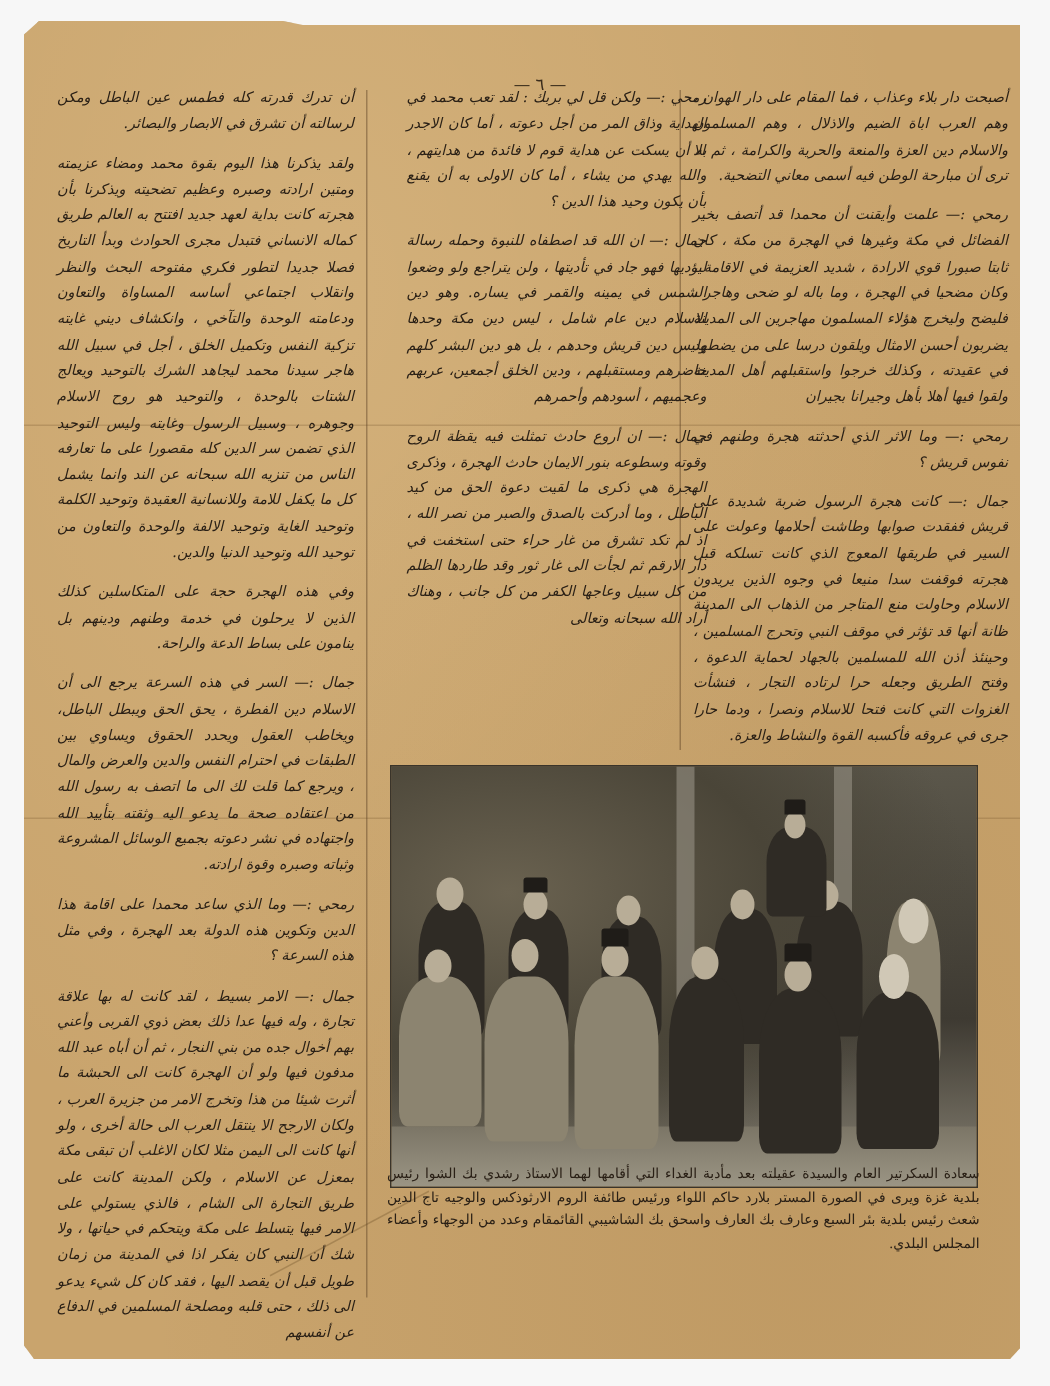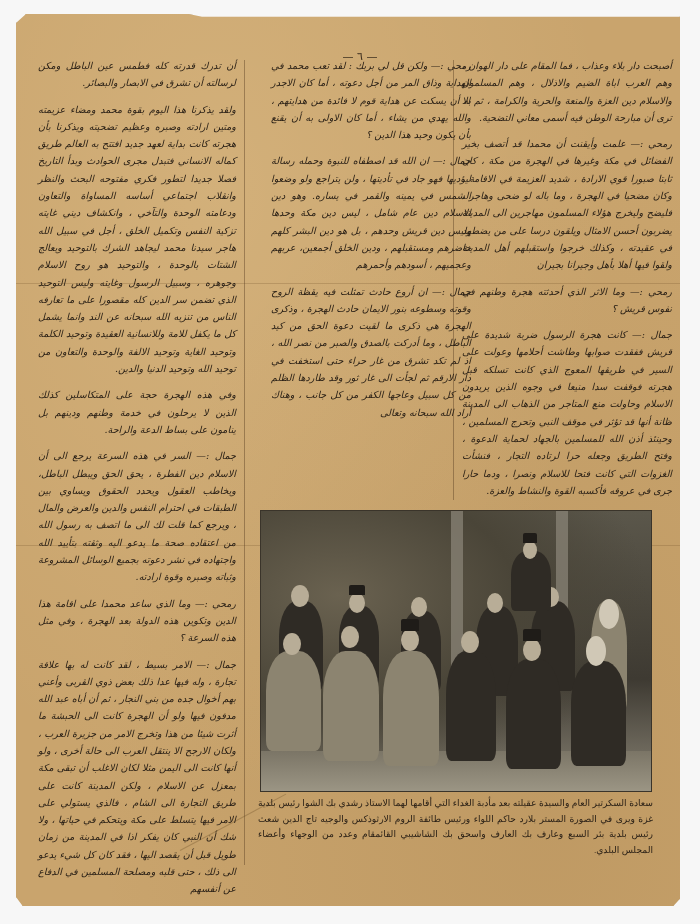--- a/index.html
+++ b/index.html
@@ -47,22 +47,22 @@
     overflow:hidden;
   }
   .photo .pillar { position:absolute; top:0; width:12px; height:170px; background:#8d877a; opacity:0.7; }
   .photo .ground { position:absolute; left:0; bottom:0; width:100%; height:40px; background:linear-gradient(180deg,#7b7566,#9b9584); }
   .photo .person { position:absolute; border-radius:40% 40% 10% 10%; background:#2f2b25; }
   .photo .face { position:absolute; border-radius:50%; background:#b8ad97; }
   .photo .fez { position:absolute; background:#1f1c18; border-radius:2px 2px 0 0; }
   .photo .light-coat { background:#8c8470; }
   .photo .kuffiyeh { background:#d0c8b6; }
   .caption {
-    position:absolute; left:258px; top:796px; width:395px; direction:rtl; text-align:justify;
-    font-size:9.2px; line-height:15.5px; color:#2a2016;font-family:Liberation Serif, serif;
+    position:absolute; left:258px; top:775px; width:395px; direction:rtl; text-align:justify;
+    font-size:9.2px; line-height:15.5px; color:#2a2016;
   }
 </style>
 </head>
 <body>
 
 <div class="paper"></div>
 <div class="fold-h" style="top:283px;"></div>
 <div class="fold-h" style="top:545px;"></div>
 <div class="fold-diag"></div>
 

